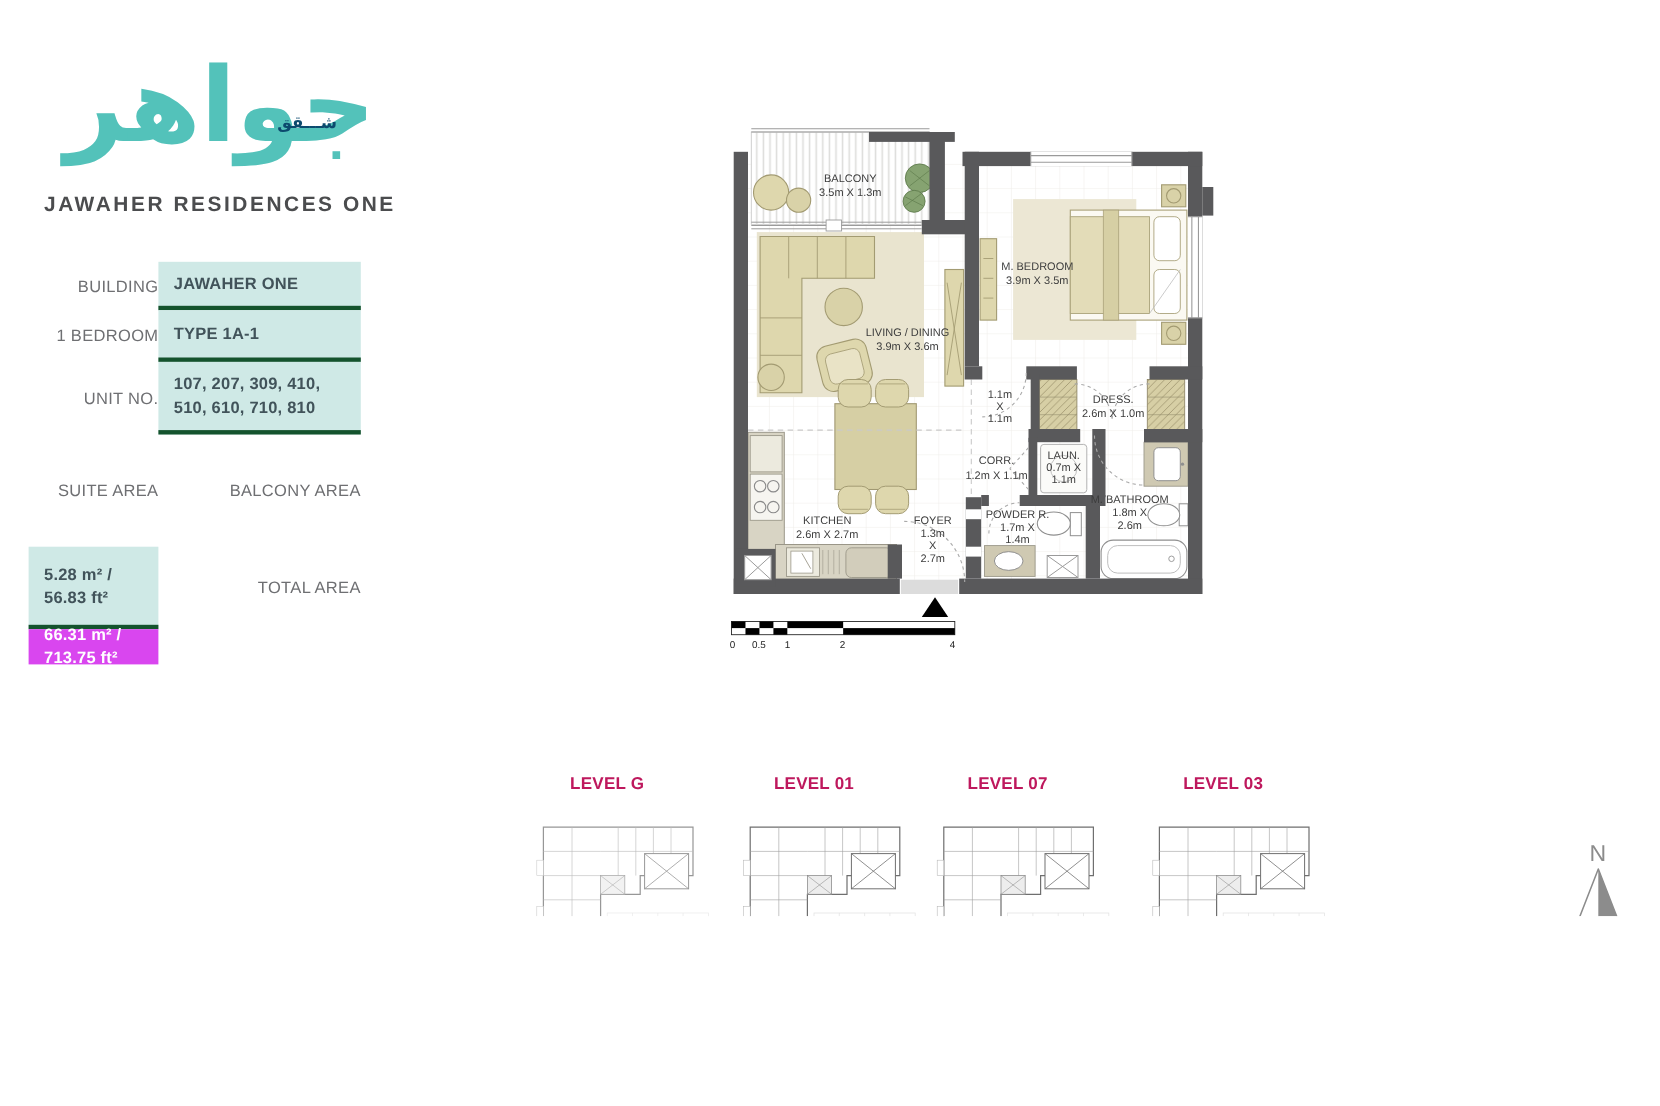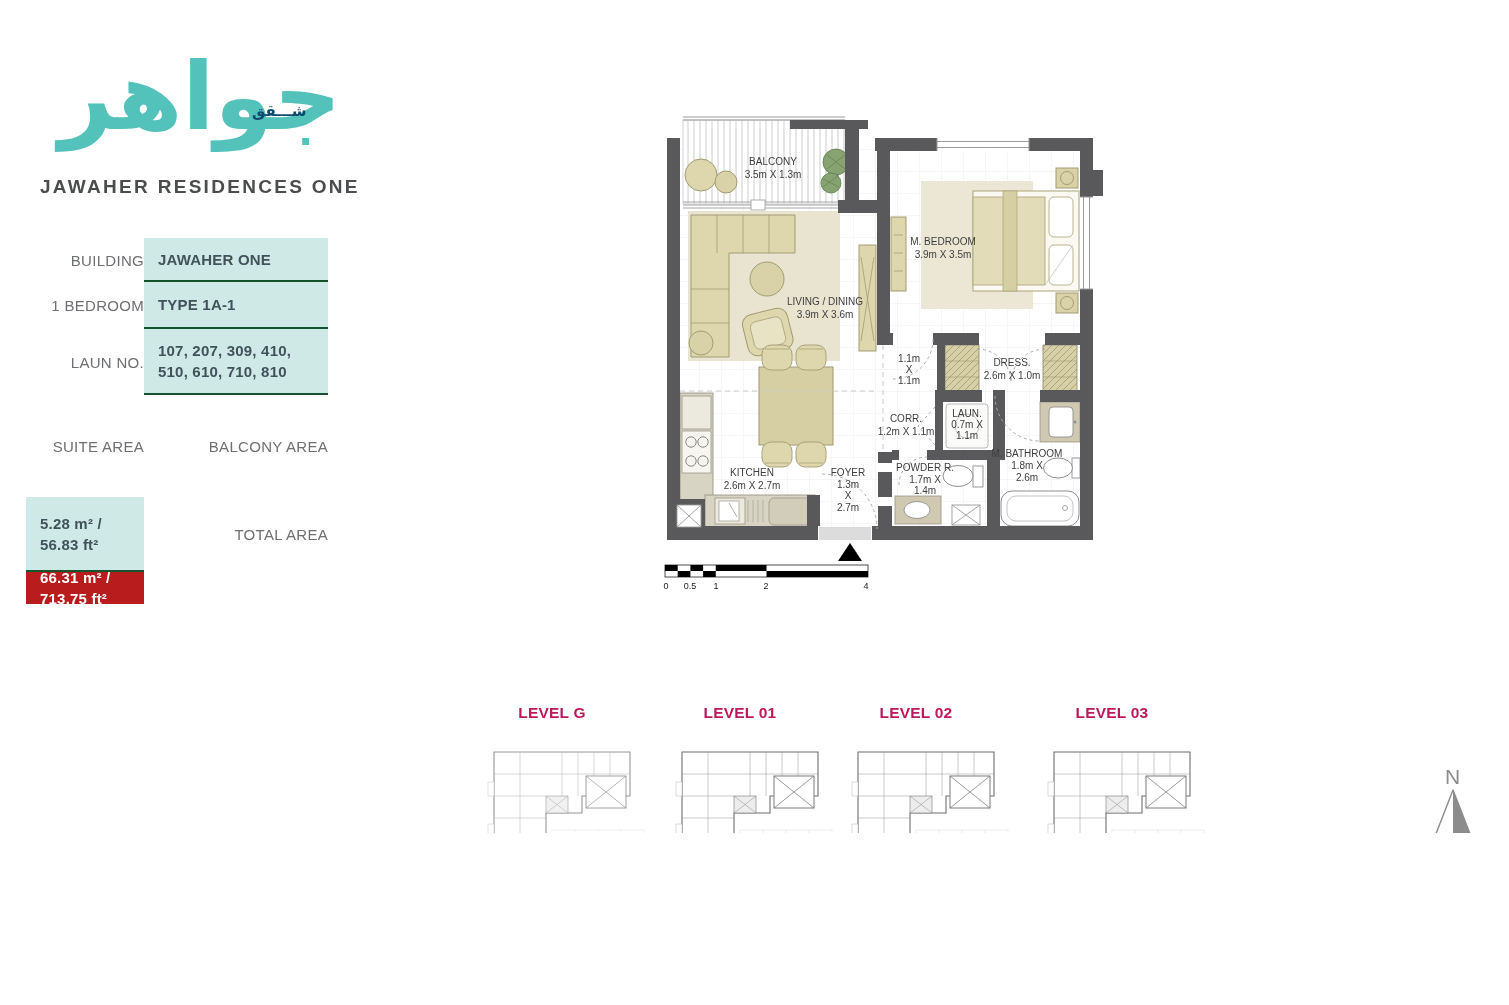--- a/index.html
+++ b/index.html
@@ -16,23 +16,23 @@
   .brand-name{position:absolute;left:0;top:136px;width:100%;text-align:right;
            font-size:19px;font-weight:700;letter-spacing:2.3px;color:#4b4c4e;white-space:nowrap;}
 
   
   .info{position:absolute;left:26px;top:238px;display:grid;
         grid-template-columns:118px 184px;
         grid-template-rows:44px 47px 66px 102px 75px 32px;}
   .ilabel{display:flex;align-items:center;justify-content:flex-end;
         color:#6e6f72;font-size:15px;letter-spacing:.3px;white-space:nowrap;}
   .ivalue{background:#cfe9e6;display:flex;align-items:center;padding-left:14px;padding-right:8px;
-        font-weight:700;font-size:15px;color:#41535a;border-bottom:2px solid #14532d;
+        font-weight:700;font-size:15px;color:#41535a;border-bottom:4px solid #14532d;
         box-sizing:border-box;line-height:1.4;letter-spacing:.2px;}
-  .ivalue.dark{background:#b91c1c;color:#fff;border-bottom:none;}
+  .ivalue.dark{background:#d946ef;color:#fff;border-bottom:none;}
 
   
   .plan{position:absolute;left:655px;top:105px;}
   .plan text{font-family:"Liberation Sans",sans-serif;fill:#3d3d3d;font-size:10px;text-anchor:middle;}
   .plan .tick{font-size:9px;fill:#222;}
 
   
   .level{position:absolute;top:700px;width:200px;height:295px;}
   .level-title{position:absolute;top:4px;left:-20px;right:-20px;text-align:center;
         color:#be185d;font-size:15.5px;font-weight:700;letter-spacing:.2px;white-space:nowrap;}
@@ -53,21 +53,21 @@
     <div class="logo-ar">جواهر</div>
     <div class="logo-ar-small">شـــقق</div>
     <div class="brand-name">JAWAHER RESIDENCES ONE</div>
   </div>
 
   <div class="info">
     <div class="ilabel">BUILDING</div>
     <div class="ivalue">JAWAHER ONE</div>
     <div class="ilabel">1 BEDROOM</div>
     <div class="ivalue">TYPE 1A-1</div>
-    <div class="ilabel">LAUN NO.</div>
+    <div class="ilabel">UNIT NO.</div>
     <div class="ivalue">107, 207, 309, 410, 510, 610, 710, 810</div>
     <div class="ilabel">SUITE AREA</div>
     <div class="ilabel">BALCONY AREA</div>
     <div class="ivalue">5.28 m² / 56.83 ft²</div>
     <div class="ilabel">TOTAL AREA</div>
     <div class="ivalue dark">66.31 m² / 713.75 ft²</div>
   </div>
 
   <svg class="plan" width="450" height="492" viewBox="0 0 450 492">
     <defs>
@@ -387,21 +387,21 @@
       <use href="#bldg"></use>
       <g>
         <rect x="12" y="144" width="26" height="40" fill="#4fc0b8" stroke="#2da49d" stroke-width="0.8"></rect>
         <path d="M12 158h26 M25 144v40" stroke="#fff" stroke-width="0.7" opacity="0.8" fill="none"></path>
       </g>
     </svg>
     <div class="unit-num">07</div>
   </div>
 
   <div class="level" style="left:816px">
-    <div class="level-title">LEVEL 02</div>
+    <div class="level-title">LEVEL 07</div>
     <svg class="thumb" width="170" height="250" viewBox="0 0 170 250">
       <use href="#bldg"></use>
       <g>
         <rect x="12" y="144" width="26" height="40" fill="#4fc0b8" stroke="#2da49d" stroke-width="0.8"></rect>
         <path d="M12 158h26 M25 144v40" stroke="#fff" stroke-width="0.7" opacity="0.8" fill="none"></path>
       </g>
     </svg>
     <div class="unit-num">07</div>
   </div>
 

